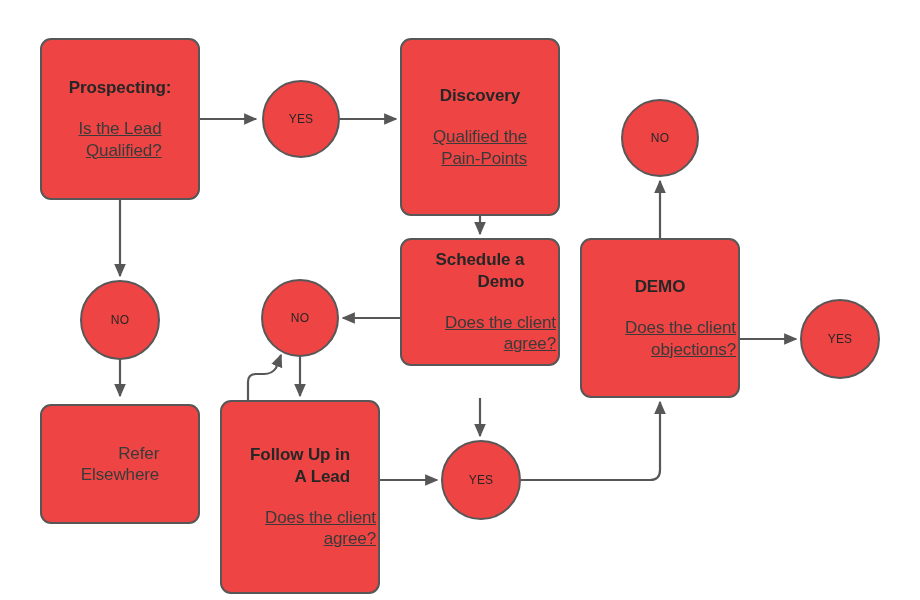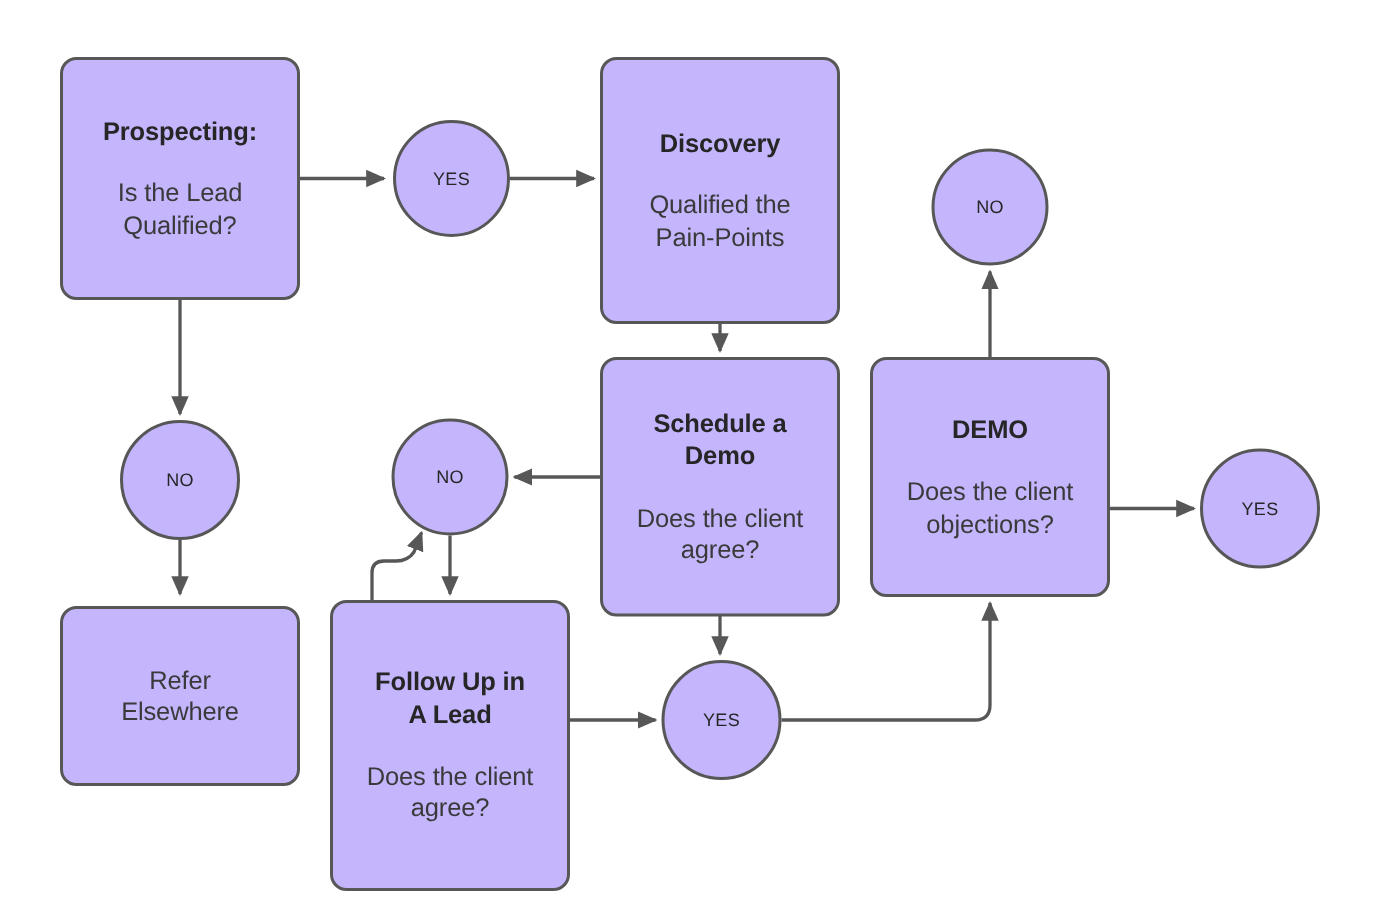--- a/index.html
+++ b/index.html
@@ -26,22 +26,22 @@
     height: 600px;
     pointer-events: none;
   }
   .node {
     position: absolute;
     box-sizing: border-box;
     display: flex;
     flex-direction: column;
     align-items: center;
     justify-content: center;
-    text-align: center;
-    background: #c4b5fd;
+    text-align: right;
+    background: #ef4444;
     border: 2.5px solid #575757;
     color: #2b2b2b;
   }
   .node.box {
     border-radius: 11px;
   }
   .node.circle {
     border-radius: 50%;
     border-width: 2.5px;
   }
@@ -53,20 +53,21 @@
     color: #262626;
   }
   .node-body {
     font-size: 17px;
     line-height: 1.26;
     letter-spacing: -0.1px;
     color: #3a3a3a;
   }
   .node-title + .node-body {
     margin-top: 20px;
+    text-decoration: underline;
   }
   .circle-label {
     font-weight: normal;
     font-size: 12px;
     letter-spacing: 0.2px;
     color: #262626;
   }
   .node-body.wide {
     width: 152px;
   }
@@ -137,21 +138,21 @@
   </div>
 
   <div class="node circle" style="left:80px; top:280px; width:80px; height:80px;">
     <div class="circle-label">NO</div>
   </div>
 
   <div class="node circle" style="left:261px; top:279px; width:78px; height:78px;">
     <div class="circle-label">NO</div>
   </div>
 
-  <div class="node box" style="left:400px; top:238px; width:160px; height:173px;">
+  <div class="node box" style="left:400px; top:238px; width:160px; height:128px;">
     <div class="node-title">
       <div>Schedule a</div>
       <div>Demo</div>
     </div>
     <div class="node-body wide">
       <div>Does the client</div>
       <div>agree?</div>
     </div>
   </div>
 

